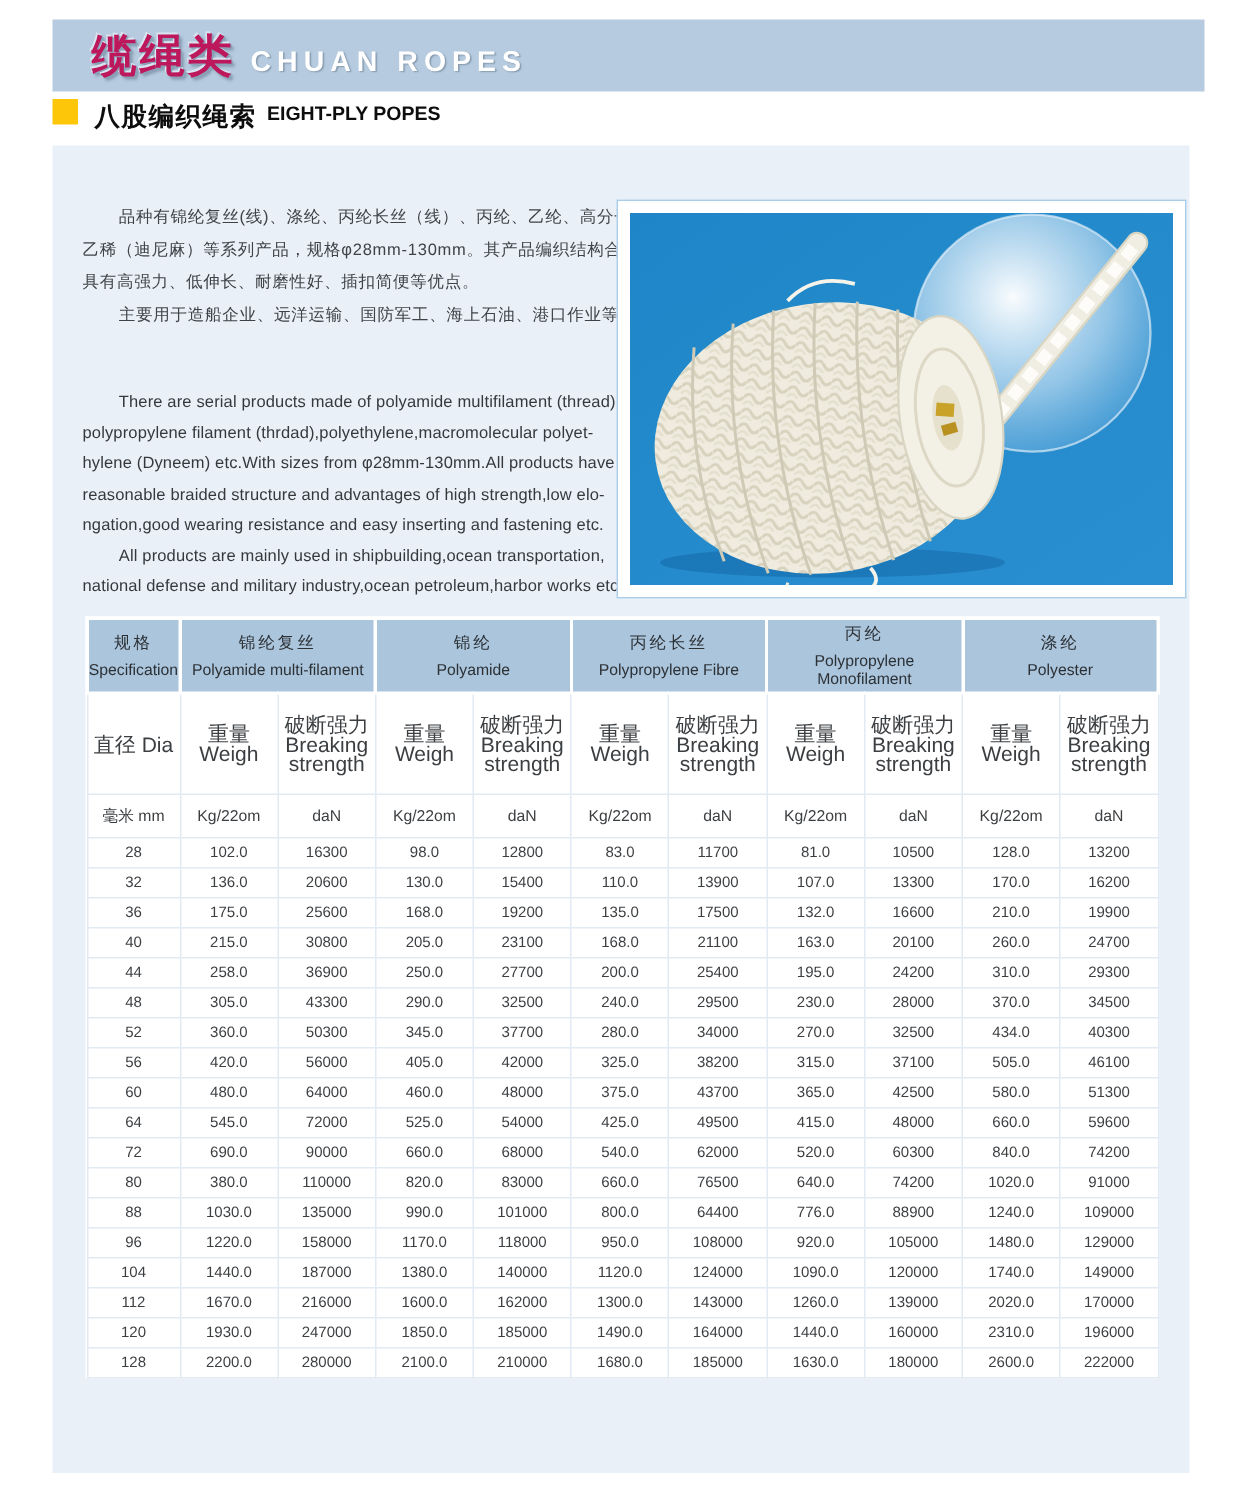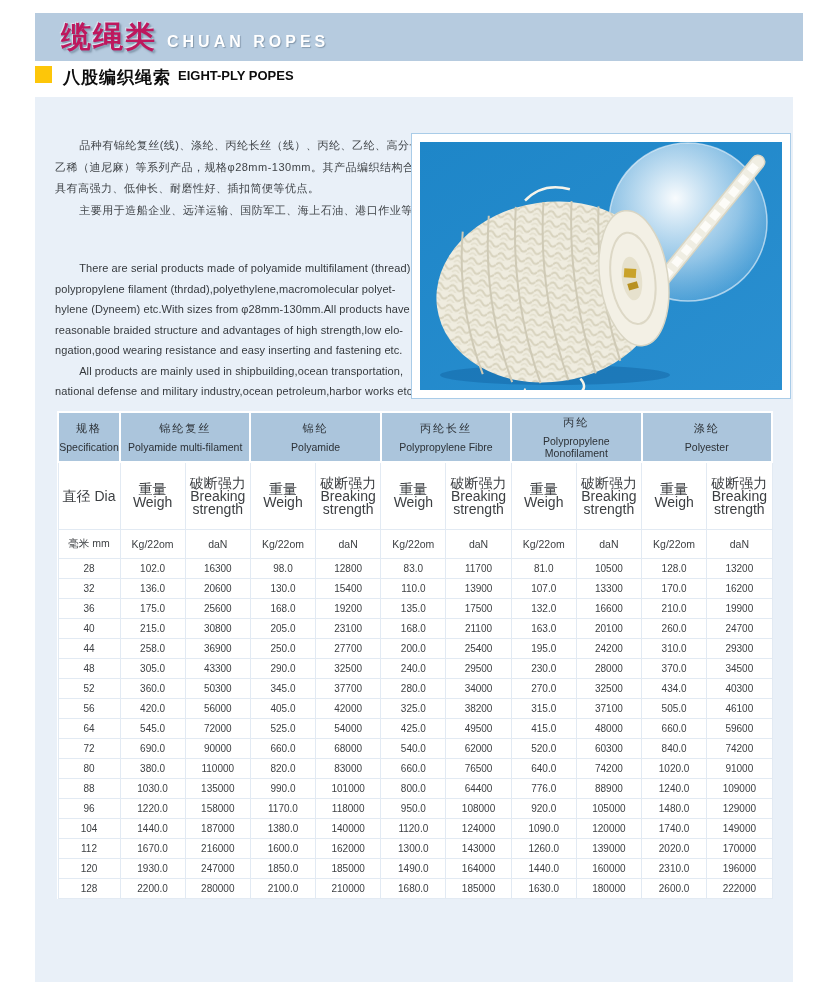--- a/index.html
+++ b/index.html
@@ -10,21 +10,21 @@
   
   .band{
     position:absolute;left:35px;top:13px;width:768px;height:48px;
     background:#b6cbdf;display:flex;align-items:center;
   }
   .band-zh{
     margin-left:26px;font-size:30px;font-weight:bold;color:#be185d;letter-spacing:2px;
     text-shadow:1px 1px 0 #8aa3bb, -1px -1px 0 #d8e4ef, 2px 2px 2px rgba(90,110,130,.55);
   }
   .band-en{
-    margin-left:10px;margin-top:10px;font-size:16px;font-weight:bold;color:#ffffff;letter-spacing:4px;
+    margin-left:10px;margin-top:10px;font-size:19px;font-weight:bold;color:#ffffff;letter-spacing:4px;
     text-shadow:1px 1px 1px rgba(100,120,140,.6);
   }
   
   .section-row{
     position:absolute;left:35px;top:66px;width:768px;height:26px;
     display:flex;
   }
   .bullet{width:17px;height:17px;background:#fdc609;margin-right:11px;flex:0 0 auto;}
   .sub-zh{font-size:17px;font-weight:bold;color:#0d0d0d;letter-spacing:1px;}
   .sub-en{font-size:13px;font-weight:bold;color:#0d0d0d;margin-left:7px;margin-top:2px;}
@@ -299,20 +299,33 @@
             <td>405.0</td>
             <td>42000</td>
             <td>325.0</td>
             <td>38200</td>
             <td>315.0</td>
             <td>37100</td>
             <td>505.0</td>
             <td>46100</td>
           </tr>
           <tr>
+            <td>60</td>
+            <td>480.0</td>
+            <td>64000</td>
+            <td>460.0</td>
+            <td>48000</td>
+            <td>375.0</td>
+            <td>43700</td>
+            <td>365.0</td>
+            <td>42500</td>
+            <td>580.0</td>
+            <td>51300</td>
+          </tr>
+          <tr>
             <td>64</td>
             <td>545.0</td>
             <td>72000</td>
             <td>525.0</td>
             <td>54000</td>
             <td>425.0</td>
             <td>49500</td>
             <td>415.0</td>
             <td>48000</td>
             <td>660.0</td>

